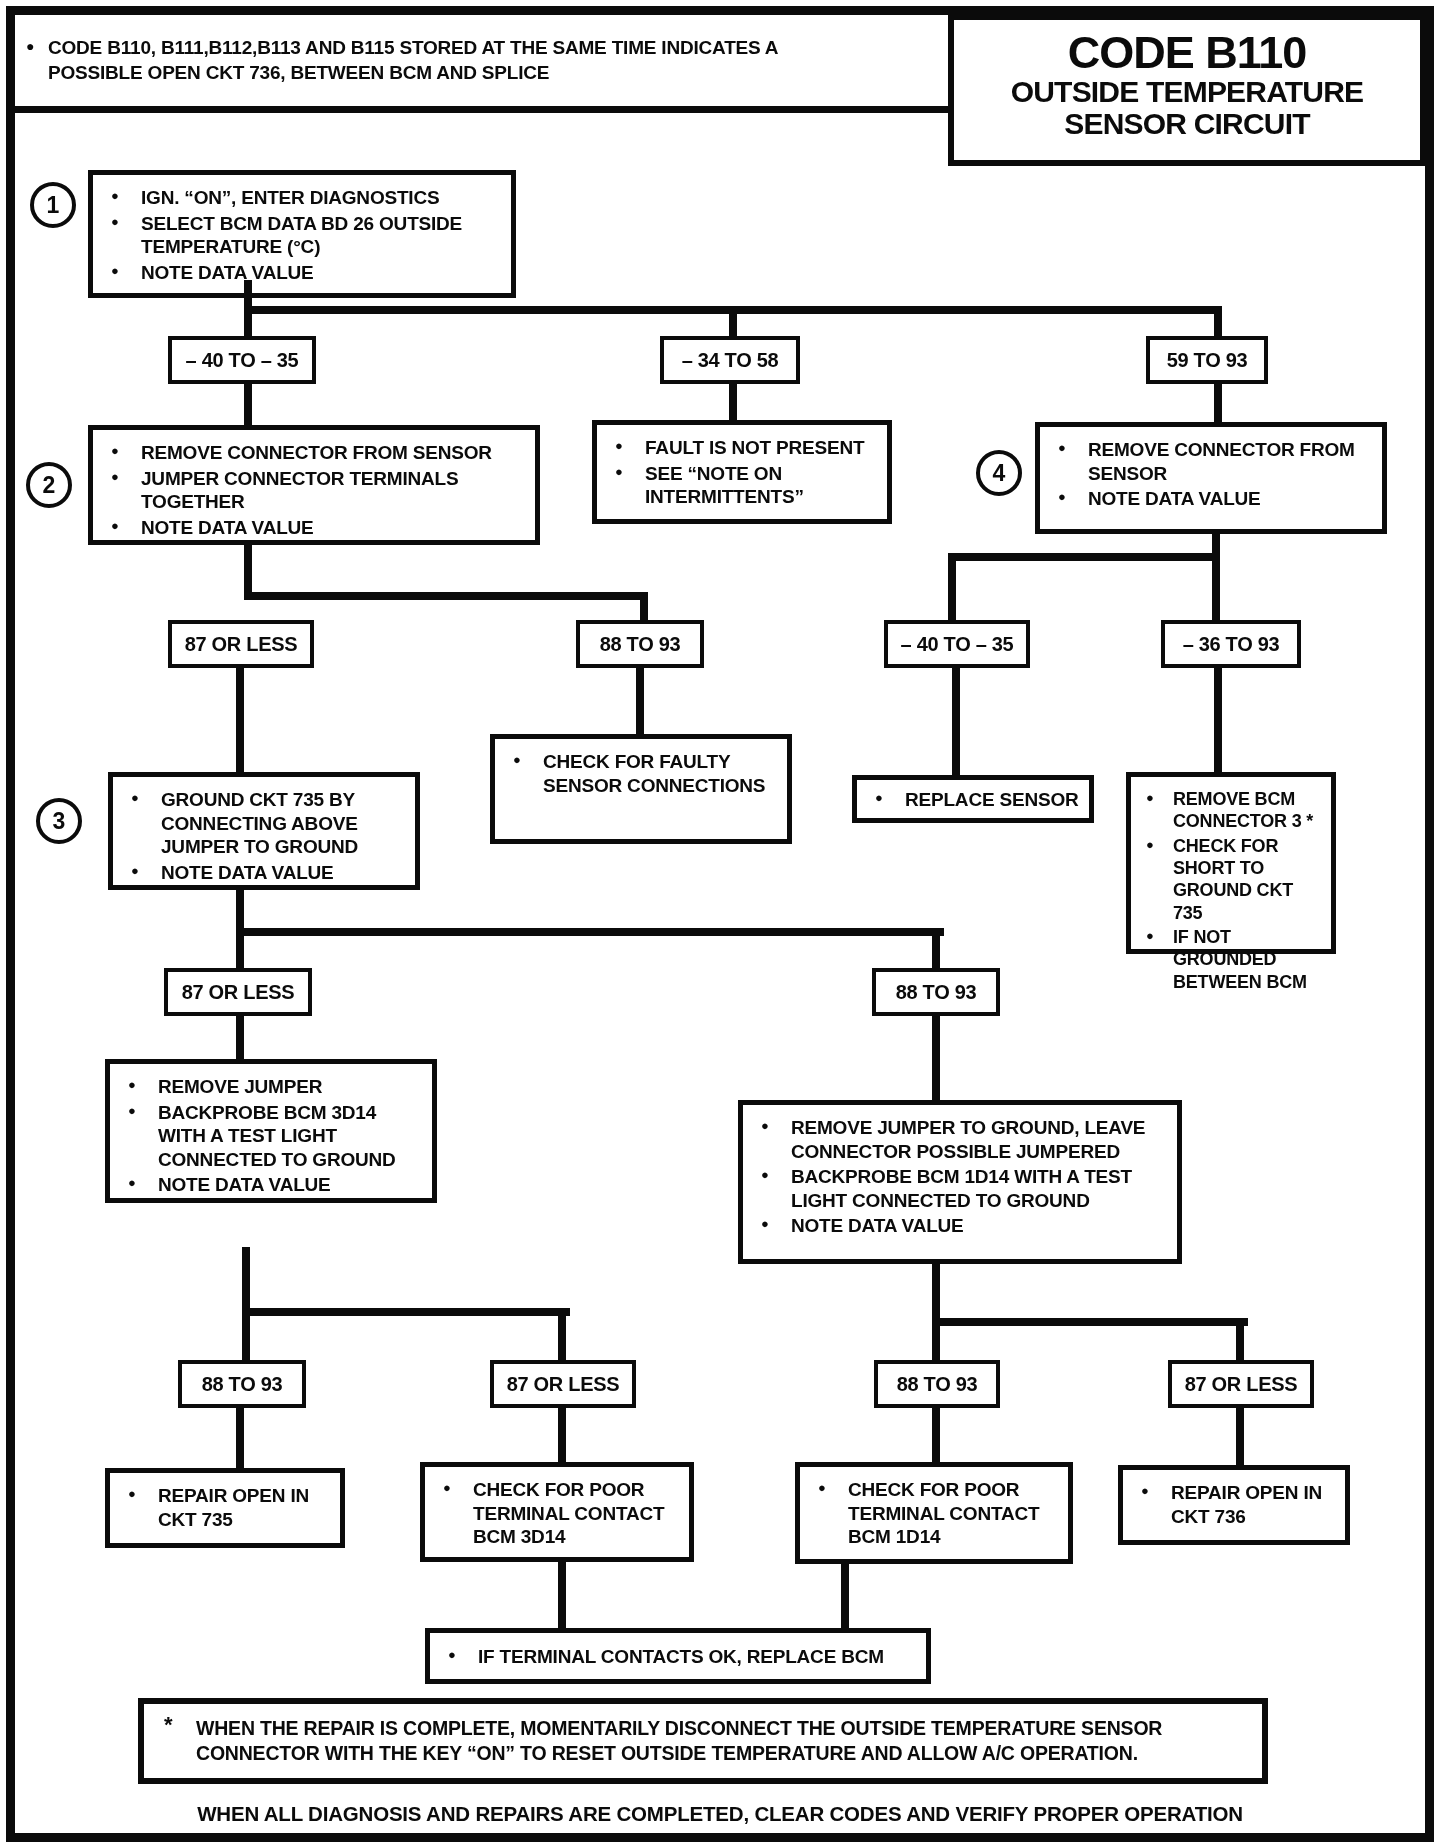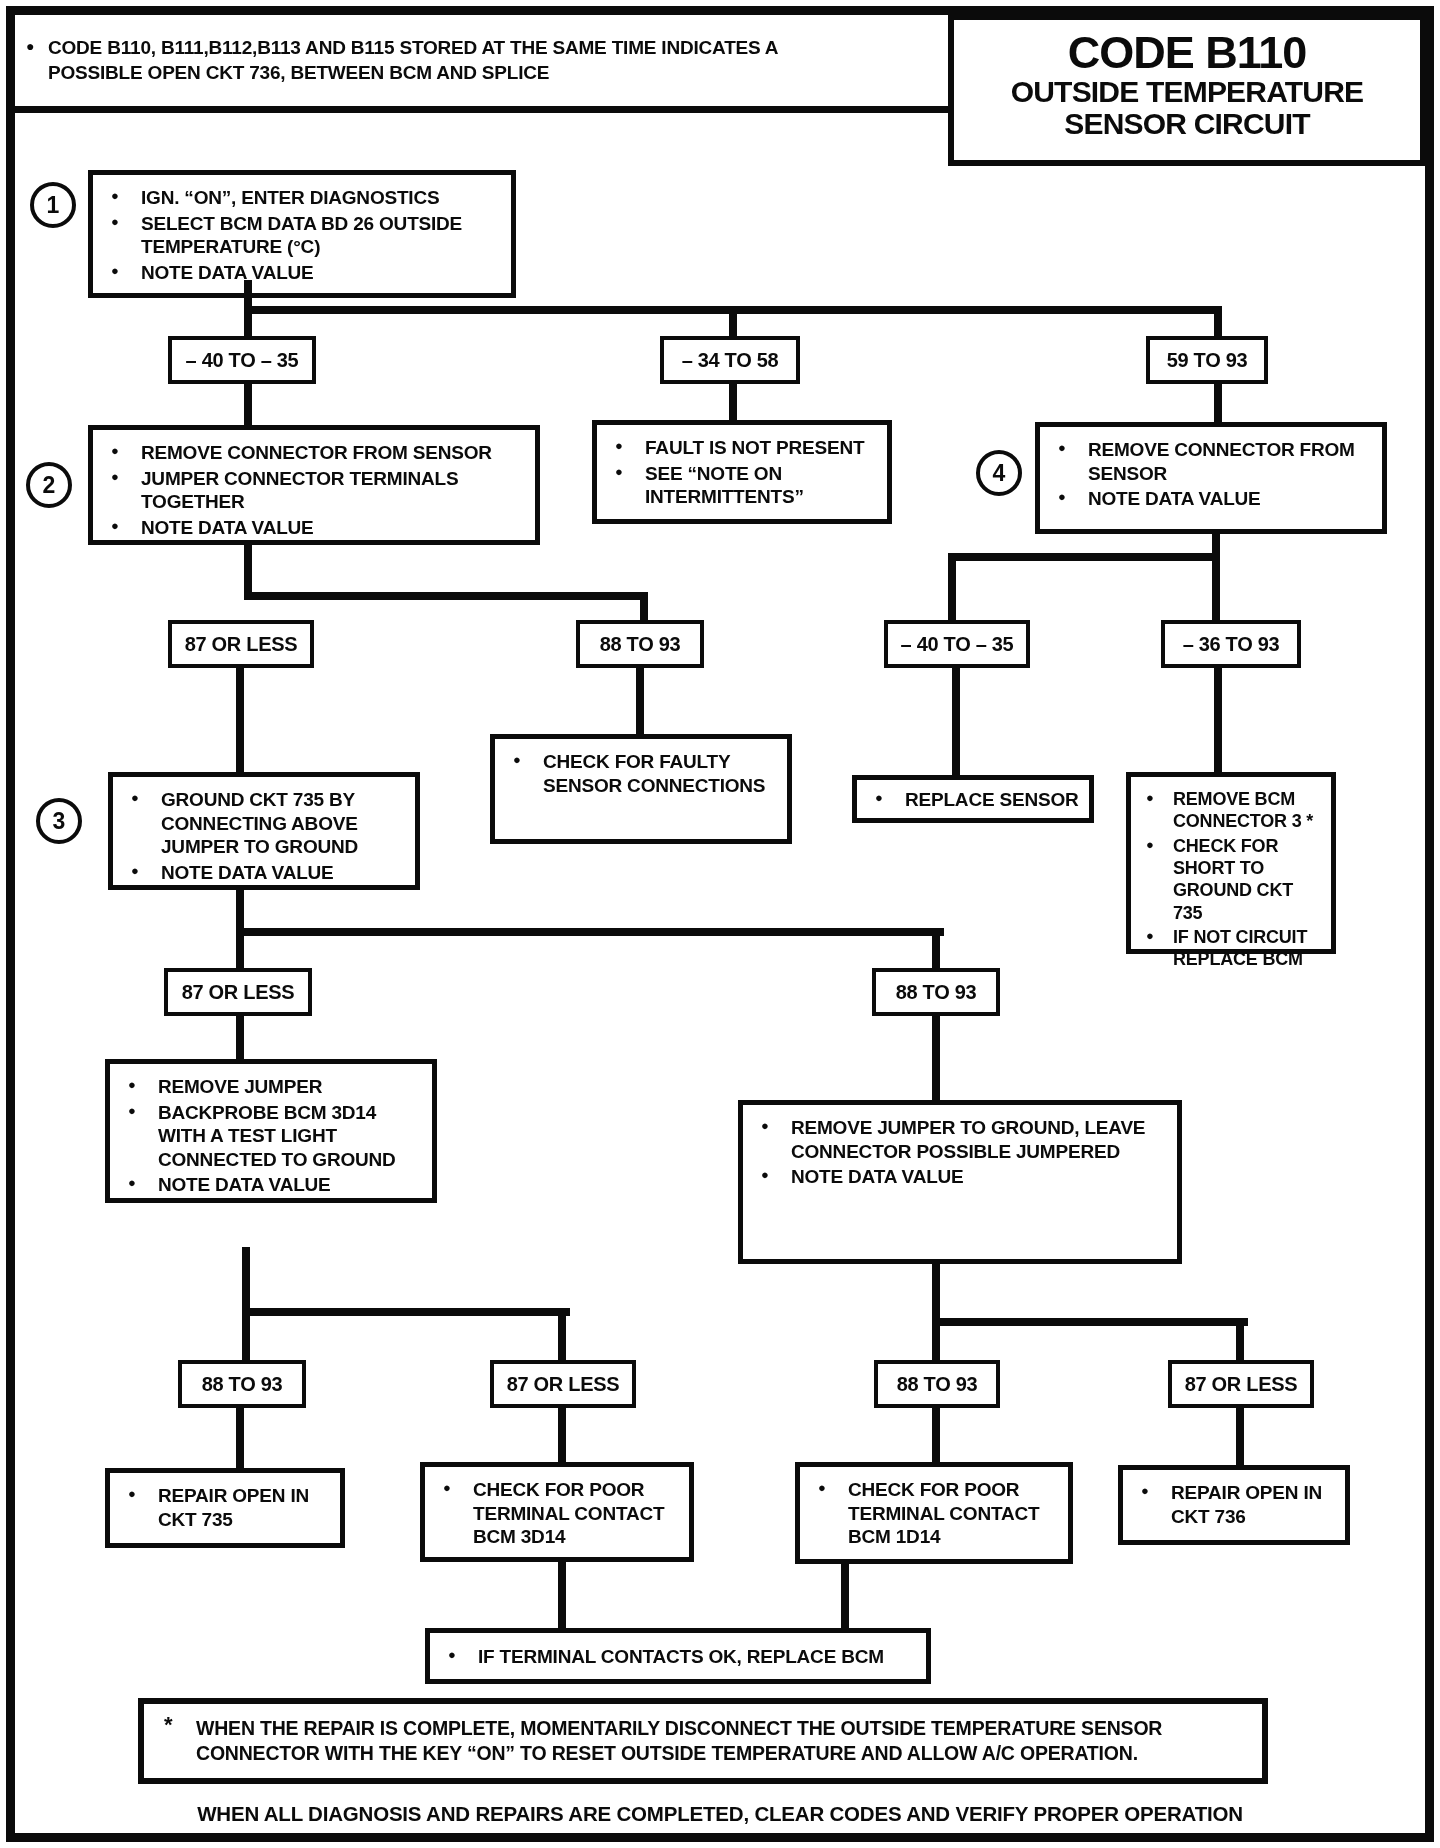--- a/index.html
+++ b/index.html
@@ -110,41 +110,42 @@
   <div class="bi">CHECK FOR FAULTY SENSOR CONNECTIONS</div>
 </div>
 
 <div class="box" style="left:852px;top:775px;width:242px;height:48px;padding-top:6px;">
   <div class="bi">REPLACE SENSOR</div>
 </div>
 
 <div class="box" style="left:1126px;top:772px;width:210px;height:182px;">
   <div class="bi sm">REMOVE BCM CONNECTOR 3 *</div>
   <div class="bi sm">CHECK FOR SHORT TO GROUND CKT 735</div>
-  <div class="bi sm">IF NOT CIRCUIT REPLACE BCM</div>
+  <div class="bi sm">IF NOT GROUNDED BETWEEN BCM</div>
 </div>
 
 <div class="ln" style="left:236px;top:888px;width:8px;height:82px;"></div>
 <div class="ln" style="left:236px;top:928px;width:708px;height:8px;"></div>
 <div class="ln" style="left:932px;top:932px;width:8px;height:38px;"></div>
 
 <div class="rlabel" style="left:164px;top:968px;width:148px;">87 OR LESS</div>
 <div class="rlabel" style="left:872px;top:968px;width:128px;">88 TO 93</div>
 
 <div class="ln" style="left:236px;top:1014px;width:8px;height:94px;"></div>
 <div class="ln" style="left:932px;top:1014px;width:8px;height:90px;"></div>
 
 <div class="box" style="left:105px;top:1059px;width:332px;height:144px;">
   <div class="bi">REMOVE JUMPER</div>
   <div class="bi">BACKPROBE BCM 3D14 WITH A TEST LIGHT CONNECTED TO GROUND</div>
   <div class="bi">NOTE DATA VALUE</div>
 </div>
 
 <div class="box" style="left:738px;top:1100px;width:444px;height:164px;">
   <div class="bi">REMOVE JUMPER TO GROUND, LEAVE CONNECTOR POSSIBLE JUMPERED</div>
+  <div class="bi">BACKPROBE BCM 1D14 WITH A TEST LIGHT CONNECTED TO GROUND</div>
   <div class="bi">NOTE DATA VALUE</div>
 </div>
 
 <div class="ln" style="left:242px;top:1247px;width:8px;height:115px;"></div>
 <div class="ln" style="left:242px;top:1308px;width:328px;height:8px;"></div>
 <div class="ln" style="left:558px;top:1312px;width:8px;height:50px;"></div>
 
 <div class="ln" style="left:932px;top:1262px;width:8px;height:100px;"></div>
 <div class="ln" style="left:932px;top:1318px;width:316px;height:8px;"></div>
 <div class="ln" style="left:1236px;top:1322px;width:8px;height:40px;"></div>

